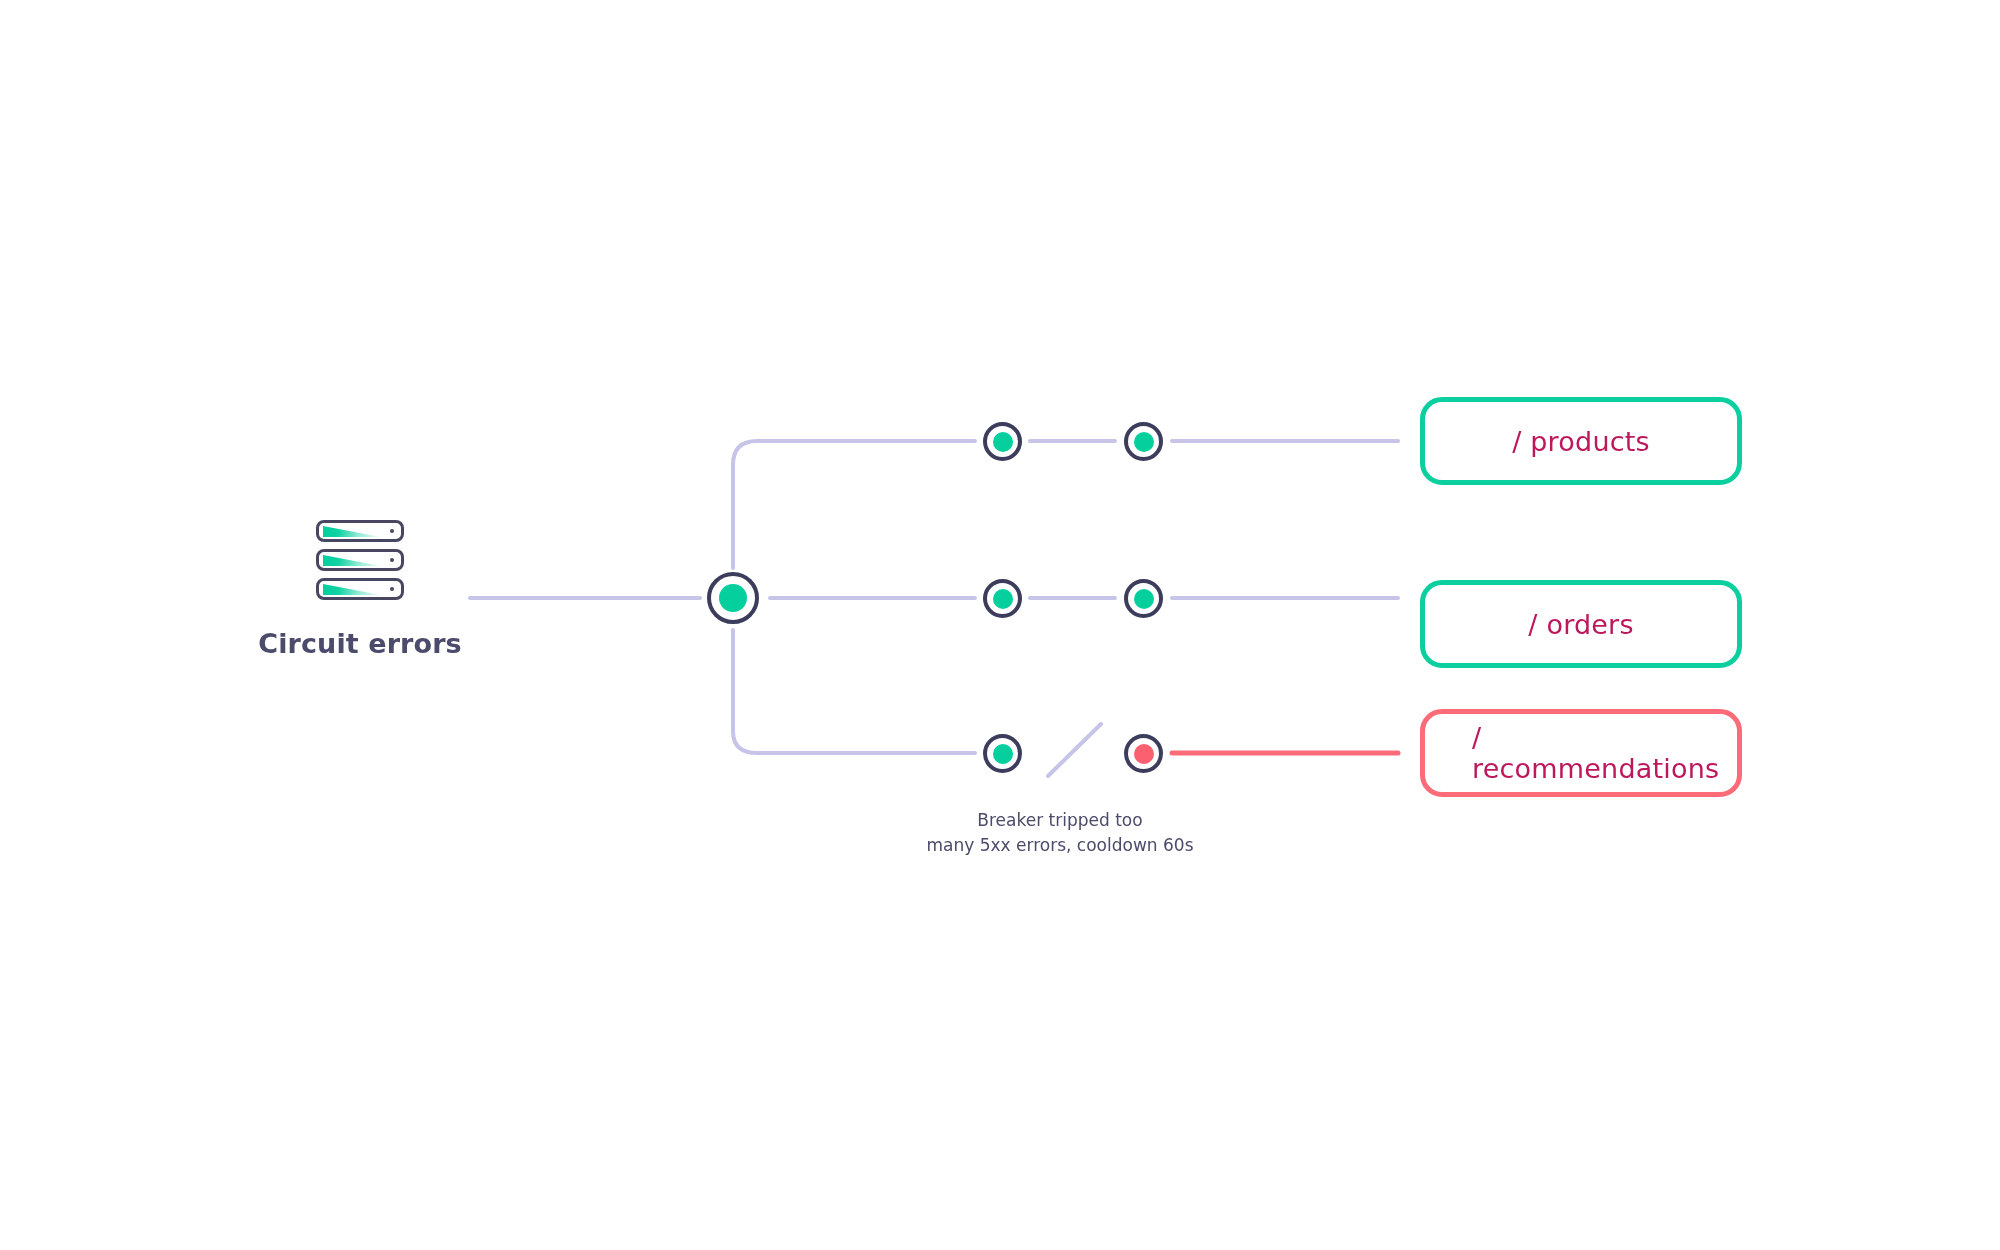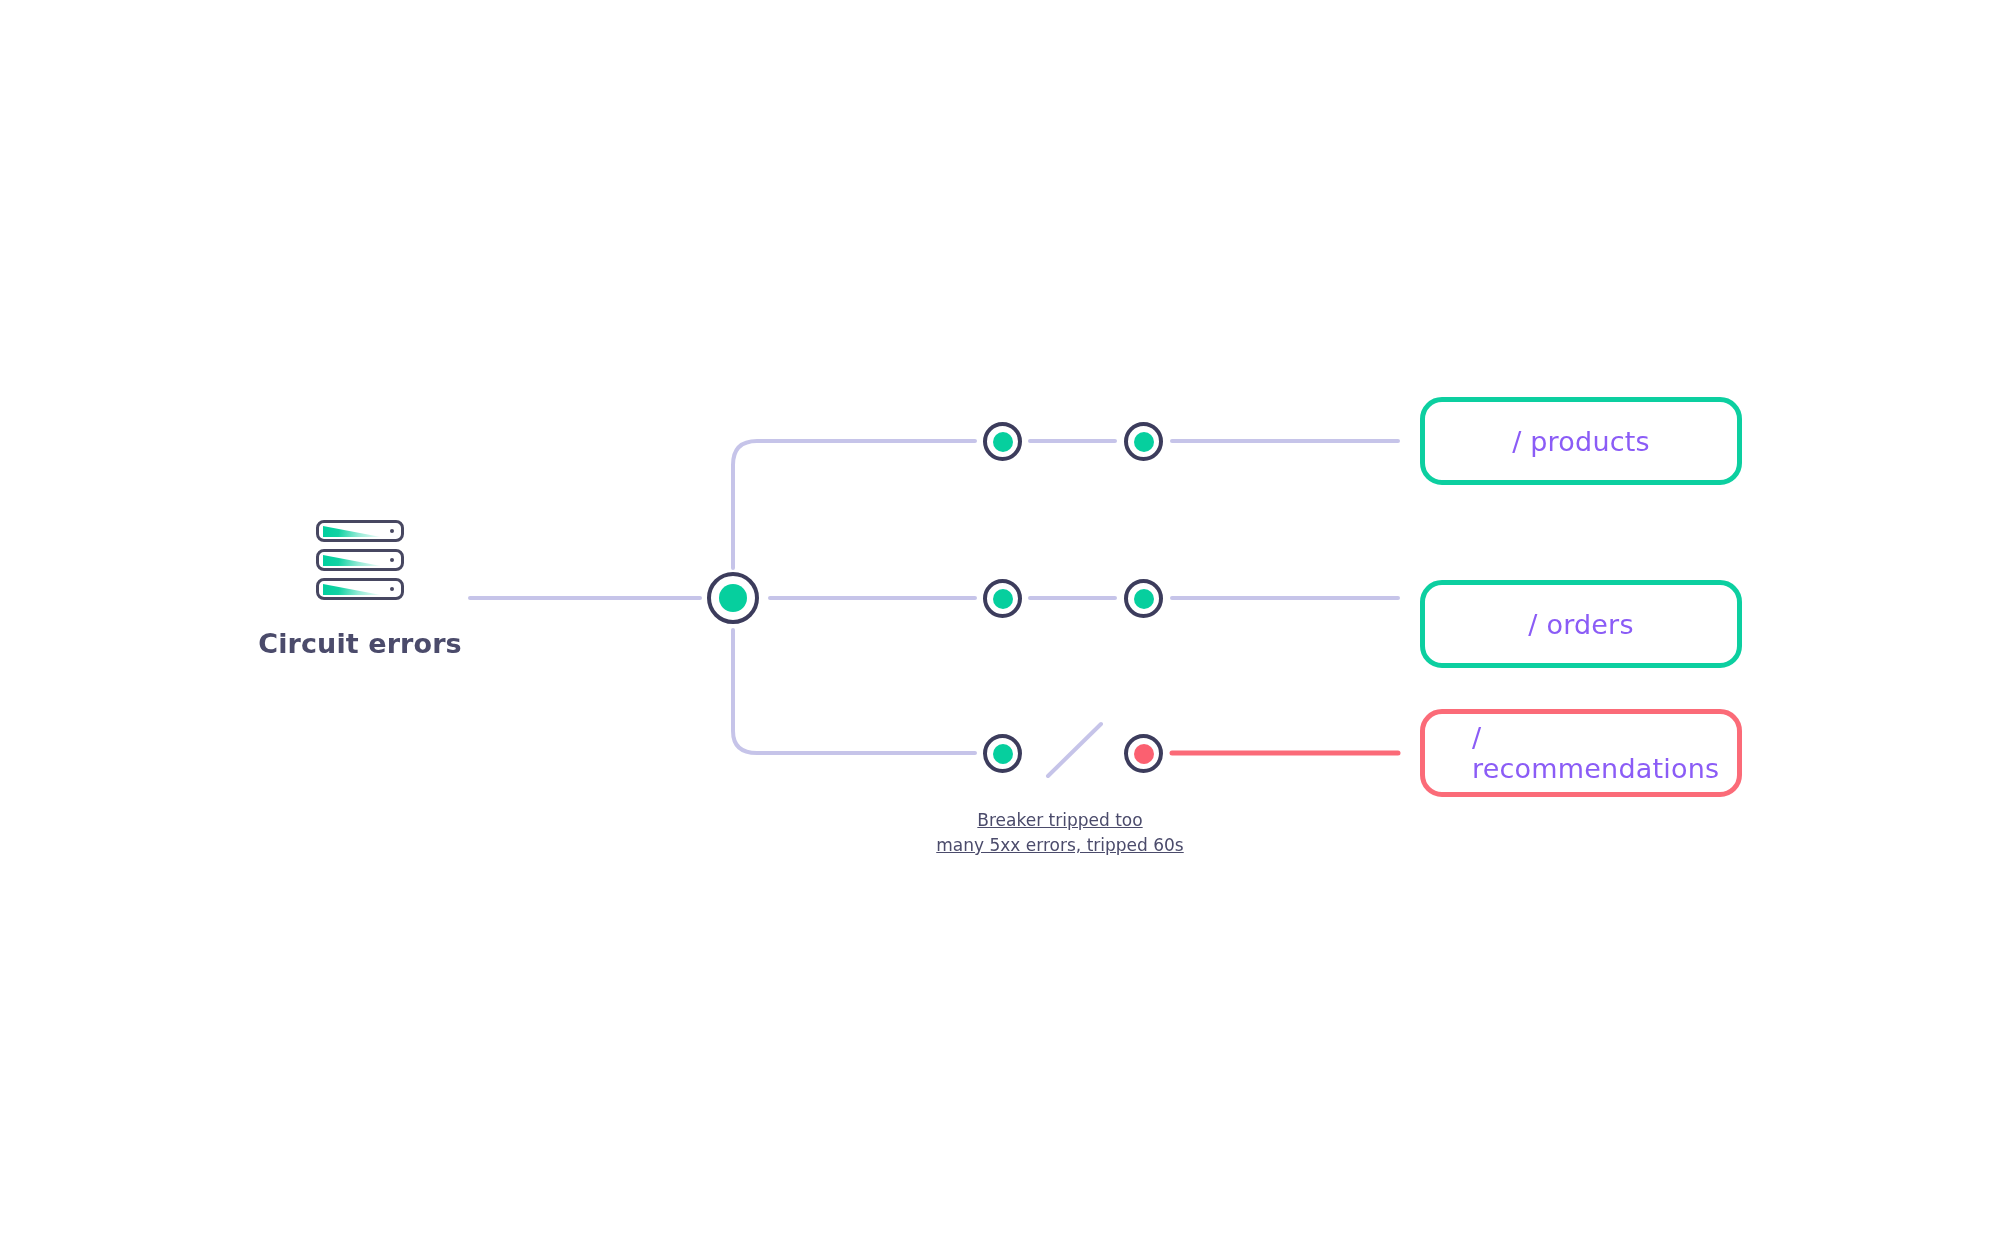--- a/index.html
+++ b/index.html
@@ -123,38 +123,37 @@
     box-sizing: border-box;
     width: 322px;
     height: 88px;
     border: 5px solid #0ccfa0;
     border-radius: 22px;
     background: #ffffff;
     display: flex;
     align-items: center;
     justify-content: center;
     font-size: 27px;
-    color: #8b5cf6;
+    color: #be185d;
     letter-spacing: 0.2px;
   }
   .endpoint-box.failed {
     border-color: #fb6b78;
   }
 
   
   .break-caption {
     position: absolute;
     left: 905px;
     top: 808px;
     width: 310px;
     text-align: center;
     font-size: 17px;
     line-height: 25px;
     color: #4b4b6b;
-    text-decoration: underline;
   }
   .break-caption span { display: block; }
 </style>
 </head>
 <body>
 
 <div id="stage">
 
   <svg id="wires" viewBox="0 0 2000 1250">
 
@@ -222,16 +221,16 @@
   </div>
   <div class="node node-small" style="left:1124px; top:734px;">
     <div class="node-core failed"></div>
   </div>
   <div class="endpoint-box failed" style="left:1420px; top:709px;padding-left:47px;">
     <span>/ recommendations</span>
   </div>
 
   <div class="break-caption">
     <span>Breaker tripped too</span>
-    <span>many 5xx errors, tripped 60s</span>
+    <span>many 5xx errors, cooldown 60s</span>
   </div>
 
 </div>
 
 </body></html>

